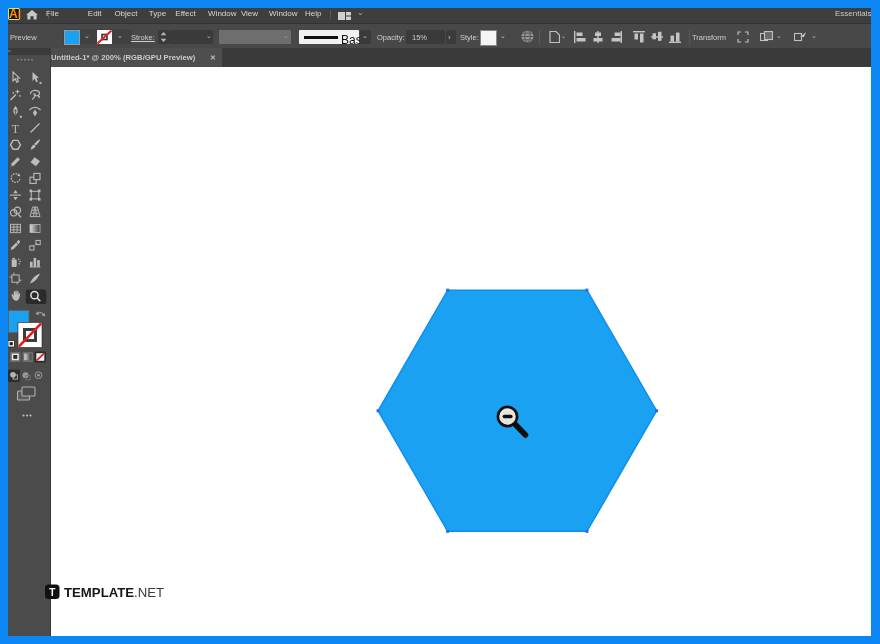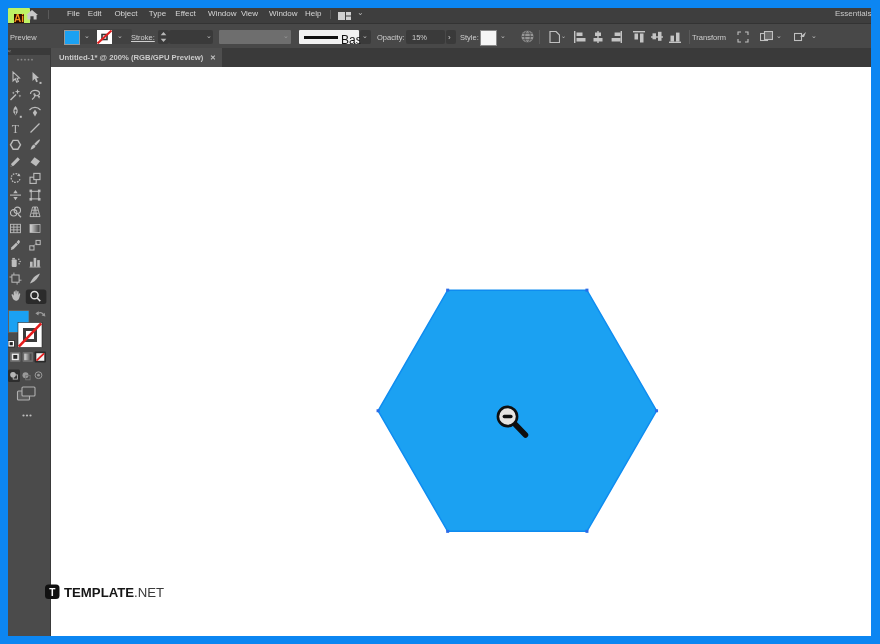--- a/index.html
+++ b/index.html
@@ -3,21 +3,21 @@
 <meta charset="utf-8">
 <style>
   html,body{margin:0;padding:0;}
   body{width:880px;height:644px;background:#0c86f2;position:relative;overflow:hidden;
        font-family:"Liberation Sans", sans-serif;}
   #app{position:absolute;left:8px;top:8px;width:863px;height:628px;background:#fff;}
   
   #menubar{position:absolute;left:0;top:0;width:863px;height:15px;background:#3e3e3e;}
   .mi{position:absolute;top:0;height:12px;line-height:12px;font-size:8px;color:#d6d6d6;}
   #ailogo{position:absolute;left:0;top:0;width:10px;height:10px;background:#2e0d00;
-          border:6px solid #bef264;border-radius:1px;color:#f7941e;font-size:10px;
+          border:1px solid #bef264;border-radius:1px;color:#f7941e;font-size:12px;
           font-weight:bold;text-align:right;line-height:10px;}
   
   #controlbar{position:absolute;left:0;top:15px;width:863px;height:25px;background:#484848;
               border-top:1px solid #333;}
   .cb{position:absolute;font-size:7.5px;color:#cfcfcf;}
   .inbox{position:absolute;background:#3a3a3a;border-radius:2px;}
   .arr{position:absolute;font-size:7px;color:#c0c0c0;}
   
   #tabbar{position:absolute;left:43px;top:40px;width:820px;height:19px;background:#3a3a3a;z-index:2;}
   #tab{position:absolute;left:0;top:0;width:171px;height:19px;background:#4e4e4e;
@@ -31,21 +31,21 @@
 </style>
 </head>
 <body>
 <div id="app">
   <div id="menubar">
     <div id="ailogo">Ai</div>
     <svg class="mi" style="left:17px;top:1px" width="14" height="11" viewBox="0 0 14 11">
       <path d="M7 0.5 L13 5.5 L11.6 5.5 L11.6 10 L8.6 10 L8.6 6.8 L5.4 6.8 L5.4 10 L2.4 10 L2.4 5.5 L1 5.5 Z" fill="#c9c9c9"></path>
     </svg>
     <div class="mi" style="left:39.5px;top:2px;height:9px;width:1px;background:#5a5a5a"></div>
-    <span class="mi" style="left:59px">File</span>
+    <span class="mi" style="left:38px">File</span>
     <span class="mi" style="left:79.8px">Edit</span>
     <span class="mi" style="left:106.4px">Object</span>
     <span class="mi" style="left:140.8px">Type</span>
     <span class="mi" style="left:167.3px">Effect</span>
     <span class="mi" style="left:200.1px">Window</span>
     <span class="mi" style="left:232.9px">View</span>
     <span class="mi" style="left:261.1px">Window</span>
     <span class="mi" style="left:297px">Help</span>
       <div class="mi" style="left:322px;top:2px;height:9px;width:1px;background:#5a5a5a"></div>
     <svg class="mi" style="left:330px;top:1.5px" width="13" height="8" viewBox="0 0 13 8">
@@ -149,21 +149,21 @@
     </svg>
     <span class="arr" style="left:768px;top:8px">⌄</span>
     <svg style="position:absolute;left:786px;top:7px" width="13" height="12" viewBox="0 0 13 12">
       <rect x="0.5" y="2.5" width="7" height="7" fill="none" stroke="#c0c0c0" stroke-width="1.1"></rect>
       <path d="M6 6 L12 1 L10 6 Z" fill="#c0c0c0"></path>
     </svg>
     <span class="arr" style="left:803px;top:8px">⌄</span>
   </div>
 
   <div id="tabbar">
-    <div id="tab"><span style="margin-left:8px;font-weight:bold">Untitled-1* @ 200% (RGB/GPU Preview)</span>
+    <div id="tab"><span style="font-weight:bold">Untitled-1* @ 200% (RGB/GPU Preview)</span>
       <span style="position:absolute;left:159px;top:0;font-weight:bold;color:#c0c0c0;font-size:7px">✕</span>
     </div>
   </div>
 
   <div id="toolbar">
     <svg id="tools" width="43" height="588" viewBox="0 0 43 588">
       <rect x="0" y="0" width="43" height="7" fill="#3a3a3a"></rect>
       <path d="M1 2.2 L0 3.2 L1 4.2 M2.5 2.2 L1.5 3.2 L2.5 4.2" stroke="#999" stroke-width="0.7" fill="none"></path>
       <g fill="#8a8a8a">
         <circle cx="10" cy="11.7" r="0.9"></circle>

